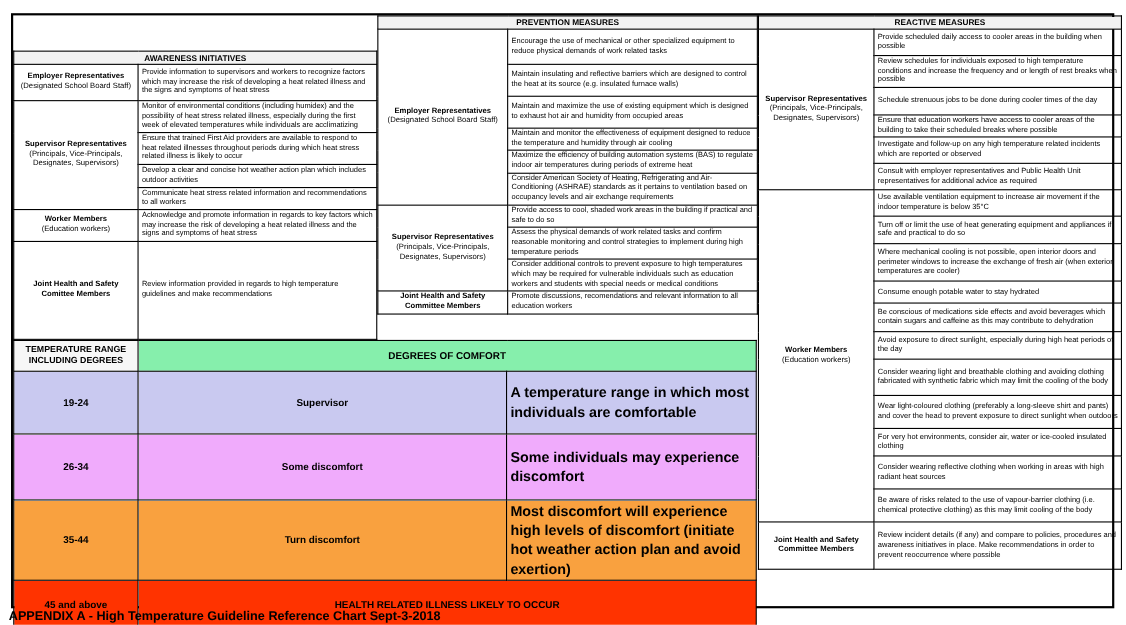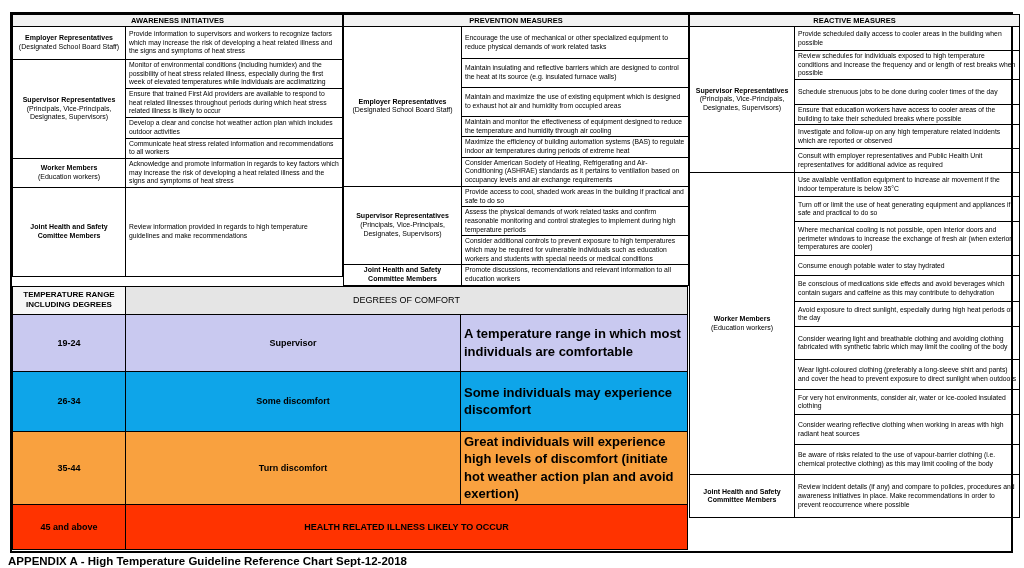--- a/index.html
+++ b/index.html
@@ -9,38 +9,38 @@
   .title .u{text-decoration:underline;}
   .main{display:flex;align-items:flex-start;}
   table{border-collapse:collapse;table-layout:fixed;}
   td,th{border:1px solid #000;padding:1px 3px;box-sizing:border-box;overflow:hidden;vertical-align:middle;}
   th.sec-head{background:#F2F2F2;font-size:7.5px;font-weight:bold;text-align:center;padding:0;}
   td.role{font-size:7px;font-weight:bold;text-align:center;line-height:1.25;}
   td.role .sub{font-weight:normal;display:block;}
   td.txt{font-size:6.8px;line-height:1.28;text-align:left;}
   
   td.t-h1{background:#F7F7F7;font-size:8px;font-weight:bold;text-align:center;line-height:1.3;}
-  td.t-h2{background:#e5e5e5;font-size:9px;font-weight:normal;text-align:center;}
+  td.t-h2{background:#86efac;font-size:9px;font-weight:bold;text-align:center;}
   td.t-range{font-size:9px;font-weight:bold;text-align:center;}
   td.t-label{font-size:9px;font-weight:bold;text-align:center;}
   td.t-desc{font-size:13px;font-weight:bold;text-align:left;line-height:1.35;}
   td.t-span{font-size:9px;font-weight:bold;text-align:center;}
   .footer{position:absolute;left:8px;top:555px;font-size:11.5px;font-weight:600;white-space:nowrap;}
 </style>
 </head>
 <body>
 
 <div class="sheet">
 
   <div class="main">
 
     <div>
       <div style="display:flex;align-items:flex-start;">
 
-        <table style="width:330px;">
+        <table style="width:330px;margin-top:32px;">
           <colgroup>
               <col style="width:113px;">
               <col style="width:217px;">
             </colgroup>
           <tbody>
               <tr style="height:12px;">
                 <th class="sec-head" colspan="2">AWARENESS INITIATIVES</th>
               </tr>
           <tr style="height:33px;">
             <td class="role"><span>Employer Representatives</span><span class="sub">(Designated School Board Staff)</span></td>
@@ -125,29 +125,29 @@
         <tbody>
             <tr style="height:28px;">
           <td class="t-h1">TEMPERATURE RANGE INCLUDING DEGREES</td>
           <td class="t-h2" colspan="2">DEGREES OF COMFORT</td>
         </tr>
         <tr style="height: 57px; background: rgb(201, 201, 240);">
           <td class="t-range">19-24</td>
           <td class="t-label">Supervisor</td>
           <td class="t-desc">A temperature range in which most individuals are comfortable</td>
         </tr>
-        <tr style="height: 60px; background: #0ea5e9;">
+        <tr style="height: 60px; background: #f0abfc;">
           <td class="t-range">26-34</td>
           <td class="t-label">Some discomfort</td>
           <td class="t-desc">Some individuals may experience discomfort</td>
         </tr>
         <tr style="height: 58px; background: rgb(249, 161, 63);">
           <td class="t-range">35-44</td>
           <td class="t-label">Turn discomfort</td>
-          <td class="t-desc">Great individuals will experience high levels of discomfort (initiate hot weather action plan and avoid exertion)</td>
+          <td class="t-desc">Most discomfort will experience high levels of discomfort (initiate hot weather action plan and avoid exertion)</td>
         </tr>
         <tr style="height: 45px; background: rgb(255, 51, 0);">
           <td class="t-range">45 and above</td>
           <td class="t-span" colspan="2">HEALTH RELATED ILLNESS LIKELY TO OCCUR</td>
         </tr>
       </tbody>
         </table>
     </div>
 
     <table style="width:330px;">
@@ -214,13 +214,13 @@
           </tr>
       <tr style="height:43px;">
         <td class="role"><span>Joint Health and Safety Committee Members</span></td>
         <td class="txt">Review incident details (if any) and compare to policies, procedures and awareness initiatives in place. Make recommendations in order to prevent reoccurrence where possible</td>
       </tr>
     </tbody>
       </table>
   </div>
 </div>
 
-<div class="footer">APPENDIX A - High Temperature Guideline Reference Chart Sept-12-2018</div>
+<div class="footer">APPENDIX A - High Temperature Guideline Reference Chart Sept-3-2018</div>
 
 </body></html>

